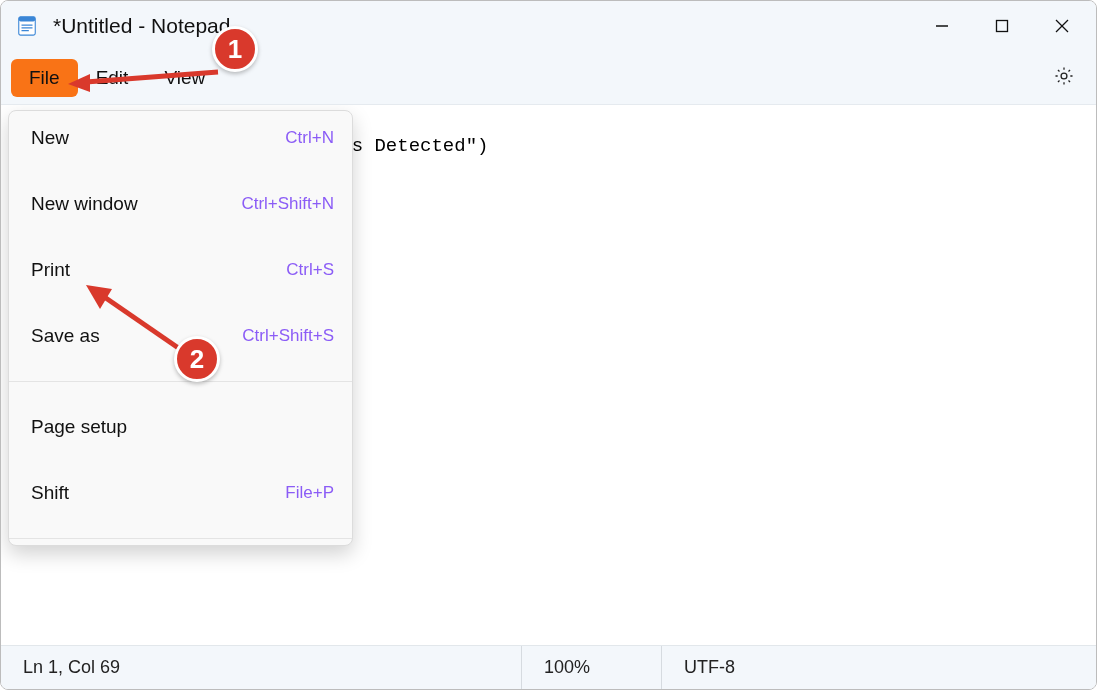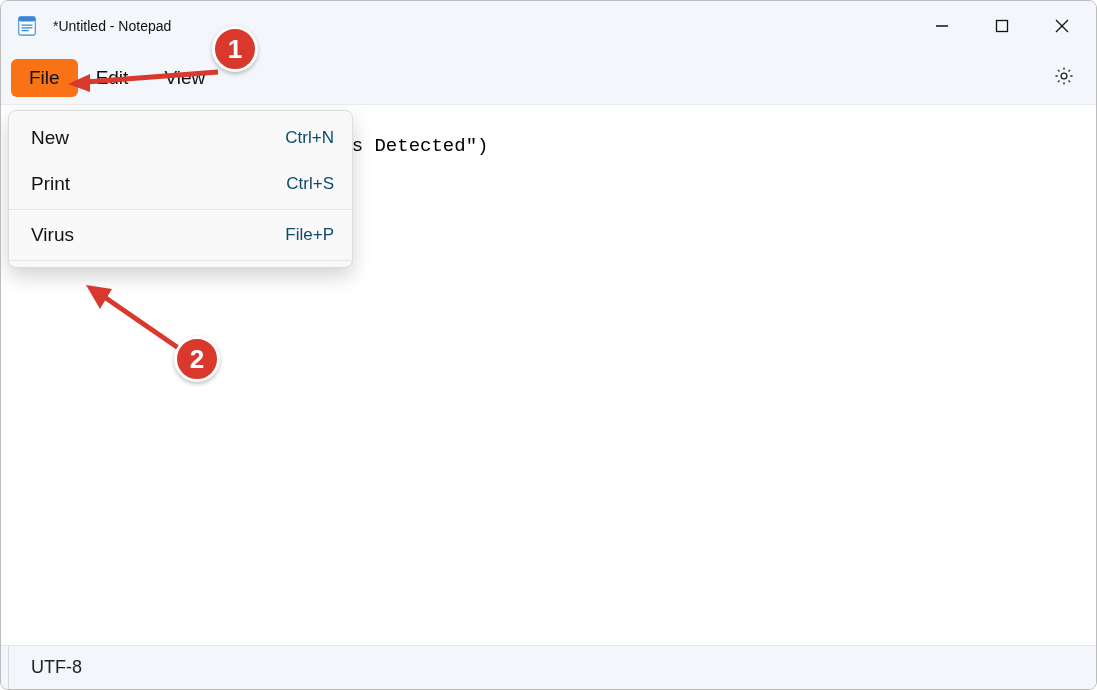--- a/index.html
+++ b/index.html
@@ -29,21 +29,21 @@
       align-items: center;
       padding: 0 4px 0 14px;
     }
     .app-icon {
       width: 24px; height: 24px;
       display: flex; align-items: center; justify-content: center;
       margin-right: 14px;
     }
     .app-icon svg { width: 22px; height: 22px; }
     .title-text {
-      font-size: 14px;
+      font-size: 21px;
       color: #111;
       flex: 0 0 auto;
     }
     .title-spacer { flex: 1; }
     .win-controls { display: flex; }
     .win-btn {
       width: 60px; height: 44px;
       display: flex; align-items: center; justify-content: center;
       color: #111;
     }
@@ -92,50 +92,51 @@
       top: 5px;
       width: 345px;
       background: #f9f9f9;
       border: 1px solid #dcdcdc;
       border-radius: 8px;
       box-shadow: 0 8px 20px rgba(0,0,0,0.18);
       padding: 4px 0;
       display: flex;
       flex-direction: column;
       z-index: 30;
+      gap: 20px;
     }
     .dd-item {
       display: flex;
       align-items: center;
       justify-content: space-between;
       padding: 12px 18px 12px 22px;
       font-size: 19px;
       color: #111;
     }
-    .dd-shortcut { color: #0c4a6e; font-size: 17px; }
+    .dd-shortcut { color: #8b5cf6; font-size: 17px; }
     .dd-sep { height: 1px; background: #e4e4e4; margin: 2px 0; }
 
     .statusbar {
       height: 44px;
       background: #f3f7fb;
       border-top: 1px solid #e2e7eb;
       display: flex;
       align-items: stretch;
       font-size: 18px;
       color: #222;
     }
     .status-cell {
       display: flex; align-items: center;
       padding: 0 22px;
     }
     .status-cell.first { flex: 0 0 520px; padding-left: 22px; }
     .status-cell.sep { border-left: 1px solid #d6dbe0; }
     .status-cell.zoom { flex: 0 0 140px; }
     .status-cell.eol  { flex: 0 0 240px; }
-    .status-cell.enc  { flex: 1; margin-left: 7px; }
+    .status-cell.enc  { flex: 1; }
 
     
     .anno { position: absolute; z-index: 60; pointer-events: none; }
     .marker {
       width: 46px; height: 46px; border-radius: 50%;
       background: #d9392c;
       border: 3px solid #fff;
       box-shadow: 0 2px 4px rgba(0,0,0,0.25);
       color: #fff; font-size: 26px; font-weight: 600;
       display: flex; align-items: center; justify-content: center;
@@ -200,34 +201,48 @@
   <div class="content">
 
     <div class="editor">ed with a virus", 1+48, "Virus Detected")</div>
 
     <div class="dropdown">
       <div class="dd-item">
         <span>New</span>
         <span class="dd-shortcut">Ctrl+N</span>
       </div>
       <div class="dd-item">
+        <span>New window</span>
+        <span class="dd-shortcut">Ctrl+Shift+N</span>
+      </div>
+      <div class="dd-item">
         <span>Print</span>
         <span class="dd-shortcut">Ctrl+S</span>
       </div>
+      <div class="dd-item">
+        <span>Save as</span>
+        <span class="dd-shortcut">Ctrl+Shift+S</span>
+      </div>
       <div class="dd-sep"></div>
       <div class="dd-item">
-        <span>Virus</span>
+        <span>Page setup</span>
+        <span class="dd-shortcut"></span>
+      </div>
+      <div class="dd-item">
+        <span>Shift</span>
         <span class="dd-shortcut">File+P</span>
       </div>
       <div class="dd-sep"></div>
     </div>
 
   </div>
 
   <div class="statusbar">
+    <div class="status-cell first">Ln 1, Col 69</div>
+    <div class="status-cell sep zoom">100%</div>
     <div class="status-cell sep enc">UTF-8</div>
   </div>
 
 </div>
 
 <div class="anno" style="left:0; top:0; width:1097px; height:690px;">
 
   <svg class="arrow-svg" style="left:68px; top:62px;" width="170" height="40">
     <line x1="150" y1="10" x2="18" y2="20"></line>
     <polygon points="0,22 22,12 22,30"></polygon>

